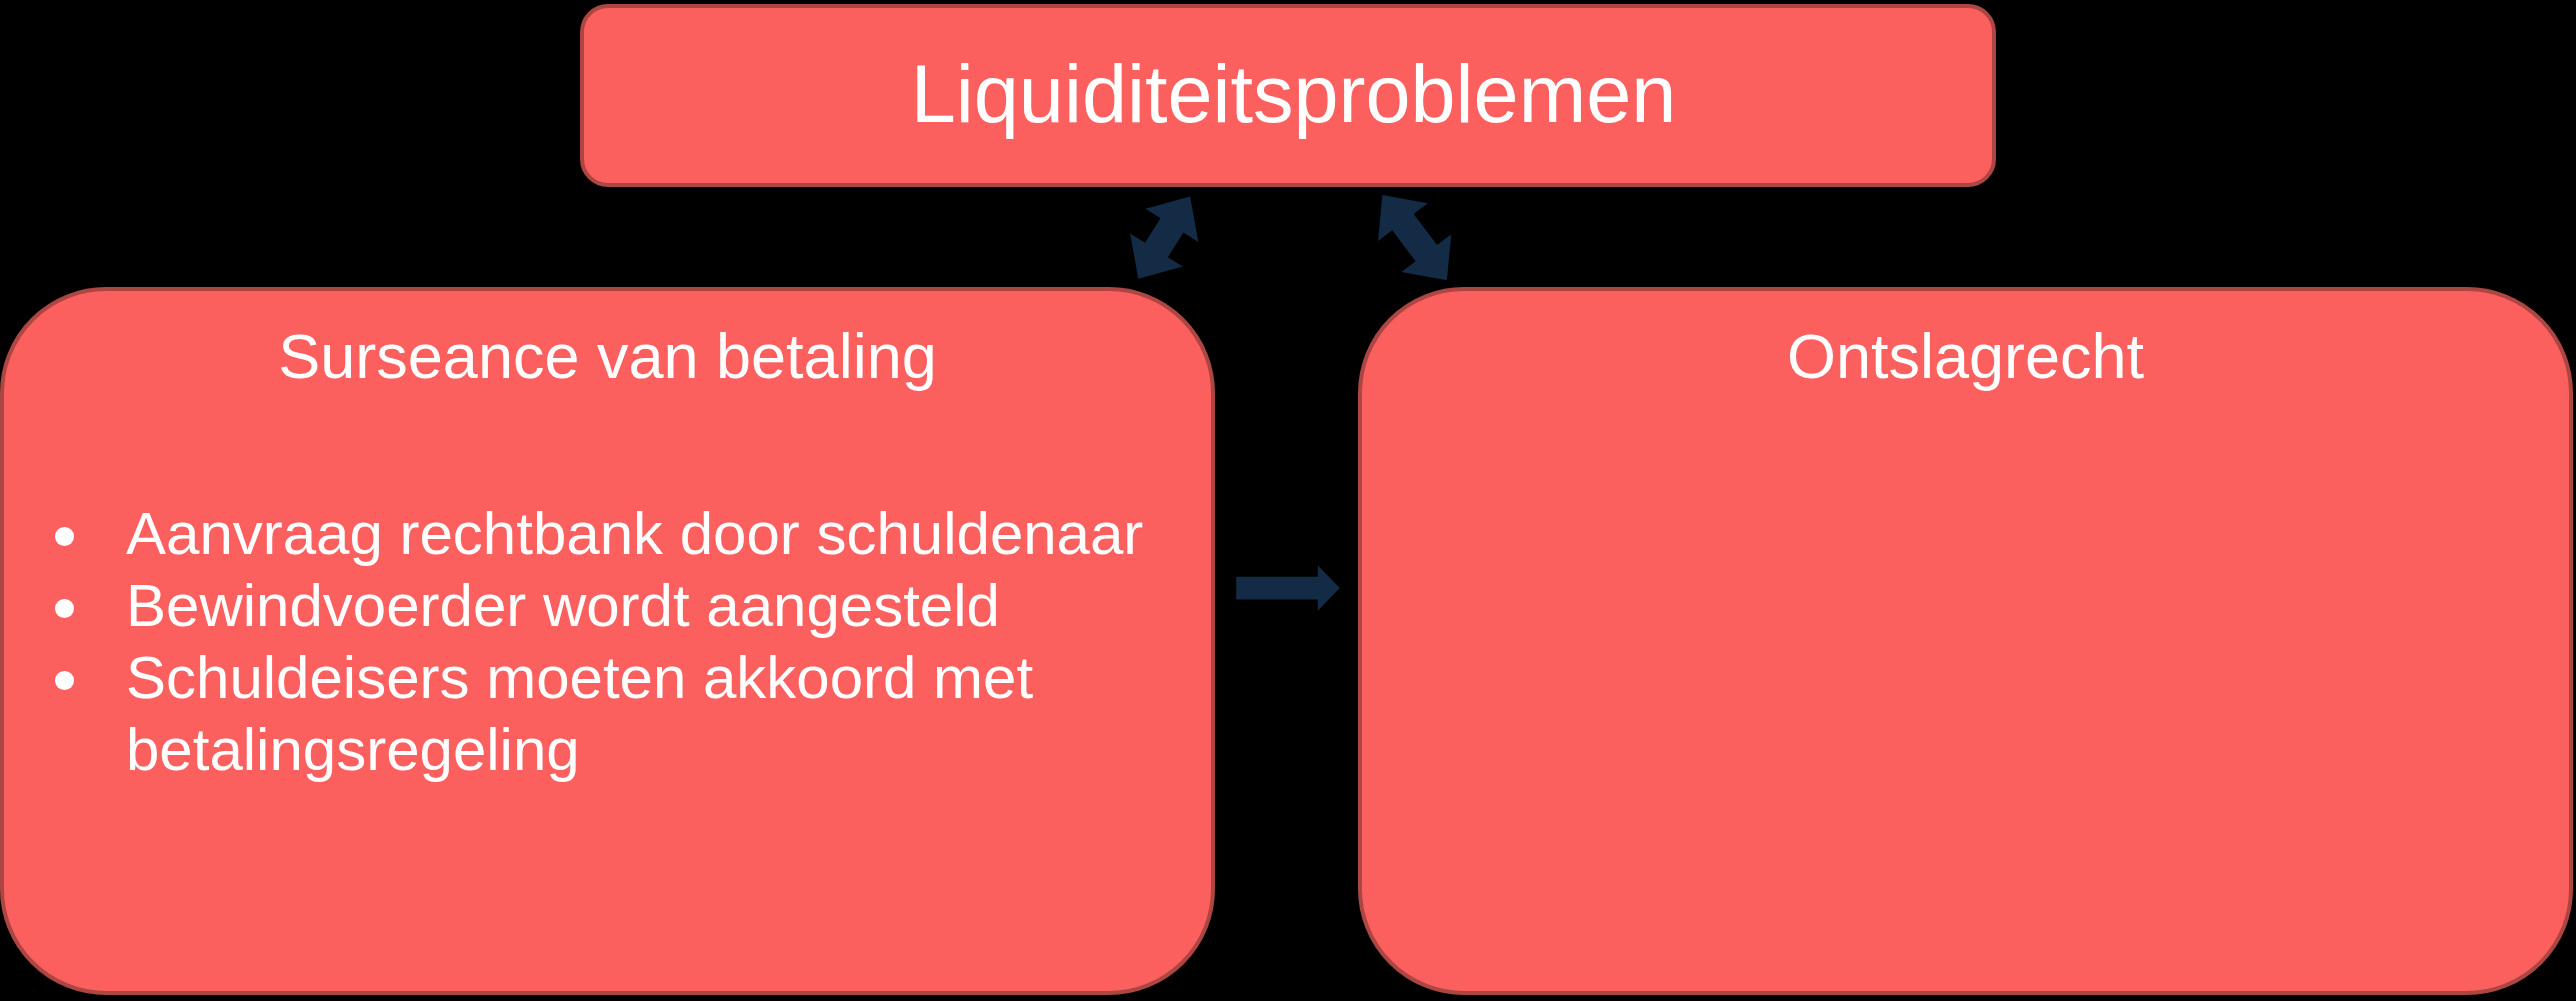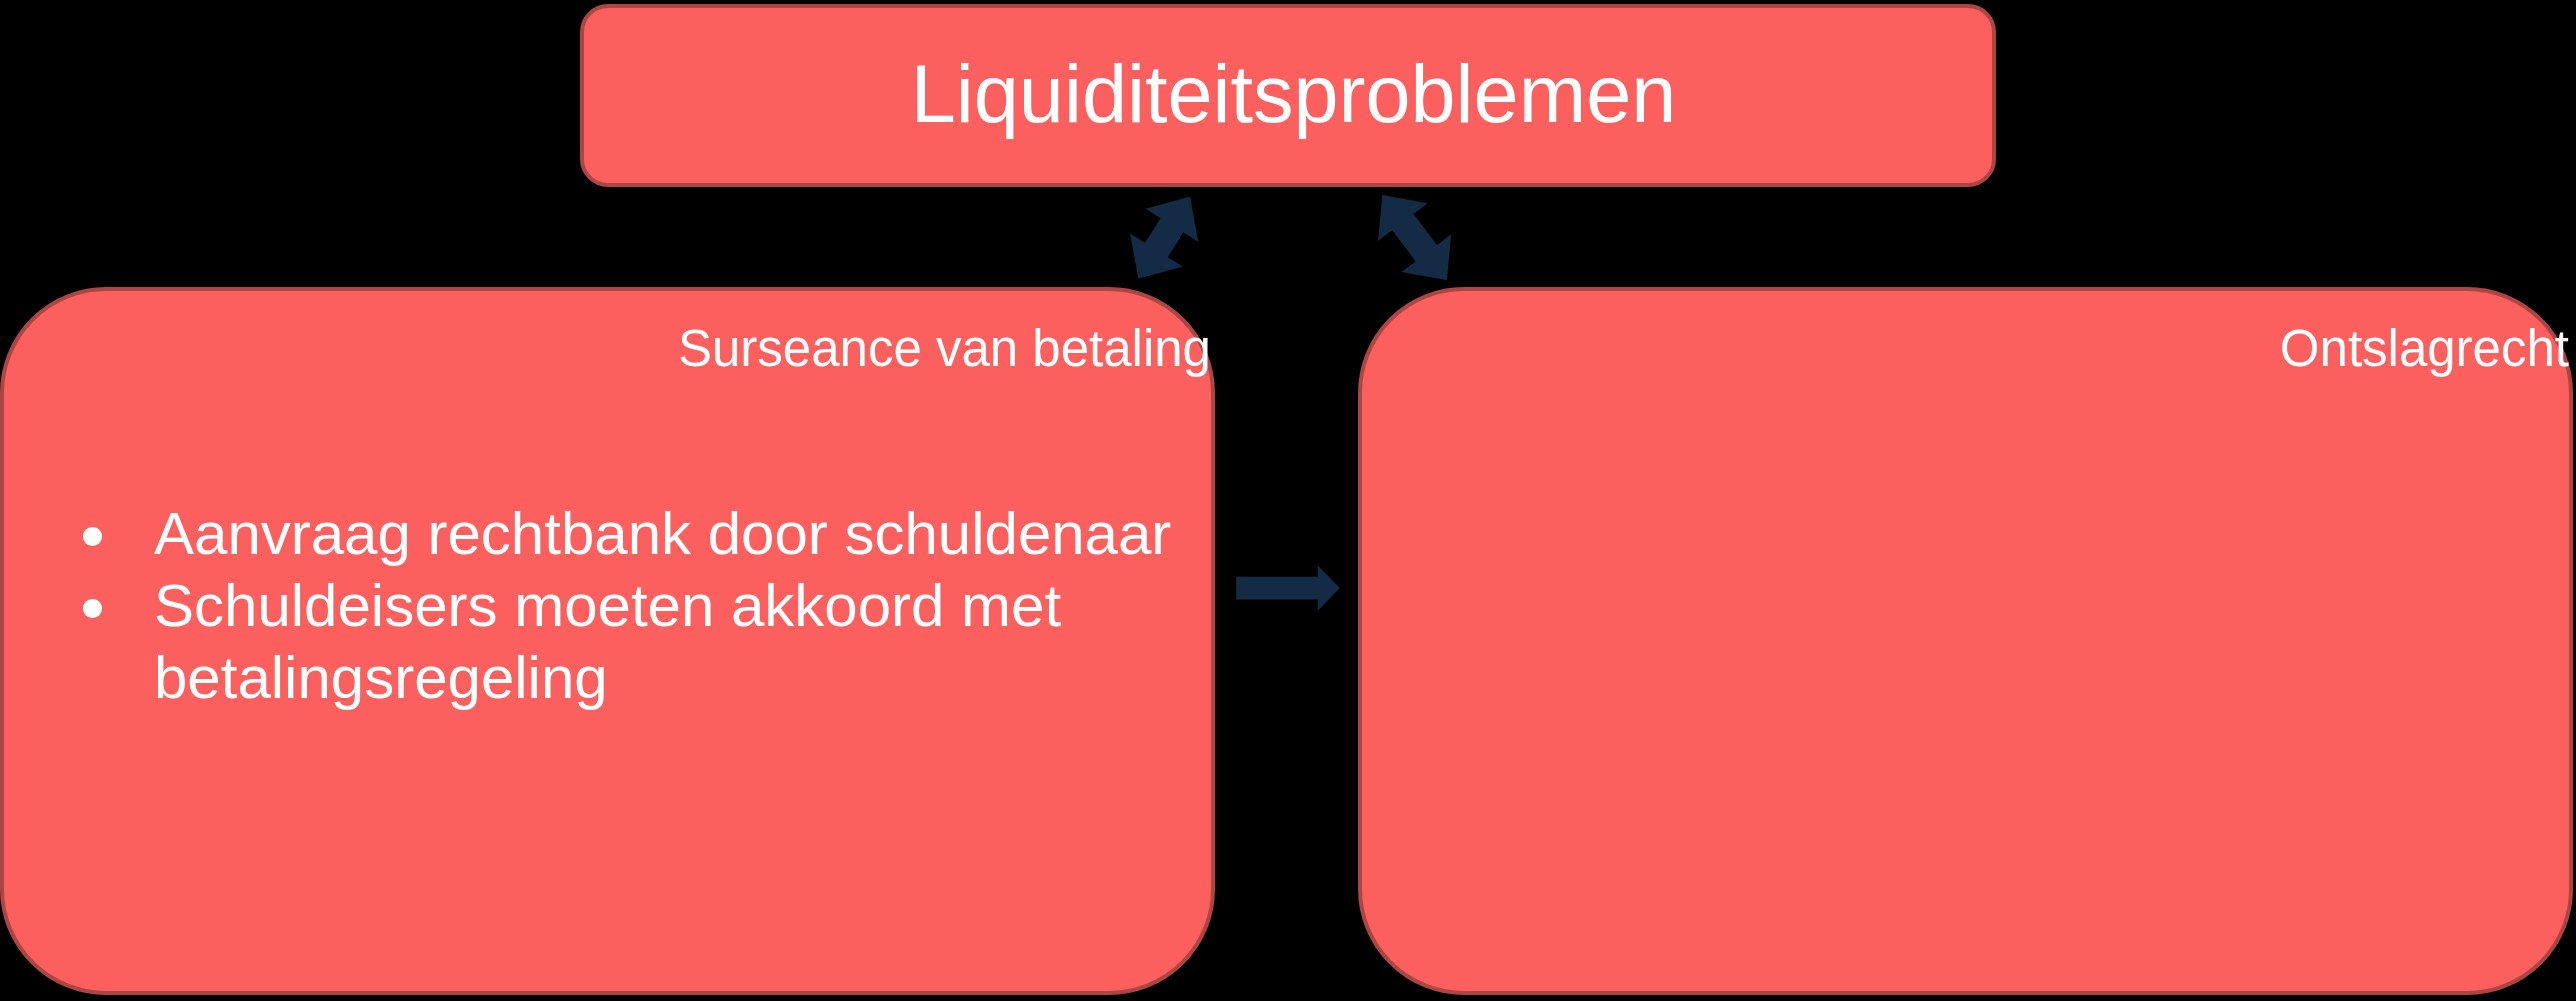--- a/index.html
+++ b/index.html
@@ -43,28 +43,28 @@
     height: 708px;
     border-radius: 106px;
   }
   .box-left  { left: 0px; }
   .box-right { left: 1358px; }
   .box-side .box-title {
     position: absolute;
     top: 25.5px;
     left: 0;
     right: 0;
-    text-align: right;
-    font-size: 51px;
+    text-align: center;
+    font-size: 63px;
     line-height: 1.25;
   }
   ul.bullets {
     position: absolute;
     top: 207px;
-    left: 150px;
+    left: 122px;
     width: 1040px;
     margin: 0;
     padding: 0;
     list-style: none;
     font-size: 60px;
     line-height: 72px;
   }
   ul.bullets li {
     position: relative;
   }
@@ -96,20 +96,21 @@
 <div id="canvas">
 
   <div class="box box-top">
     <div class="box-title">Liquiditeitsproblemen</div>
   </div>
 
   <div class="box box-side box-left">
     <div class="box-title">Surseance van betaling</div>
     <ul class="bullets">
         <li>Aanvraag rechtbank door schuldenaar</li>
+        <li>Bewindvoerder wordt aangesteld</li>
         <li>Schuldeisers moeten akkoord met betalingsregeling</li>
       </ul>
   </div>
 
   <div class="box box-side box-right">
     <div class="box-title">Ontslagrecht</div>
   </div>
 
   <svg id="connector-layer" viewBox="0 0 3630 1411" xmlns="http://www.w3.org/2000/svg" aria-hidden="true">
     <polygon points="1604,393 1666.8,375.8 1645.7,362.5 1667.5,327.7 1688.6,341 1677,277 1614.2,294.2 1635.3,307.5 1613.5,342.3 1592.4,329"></polygon>

